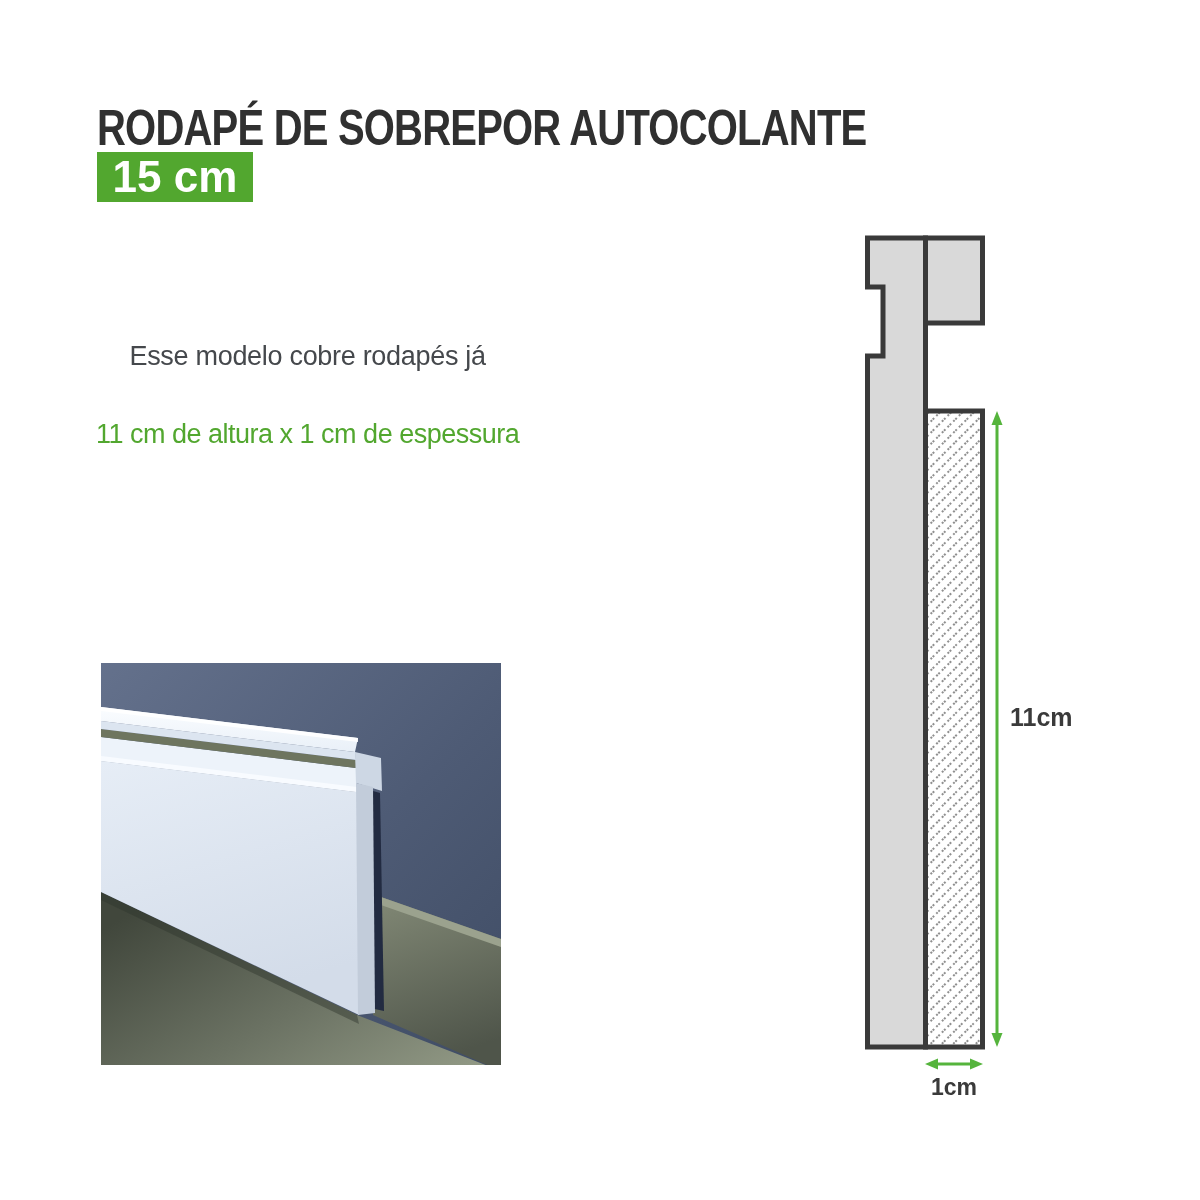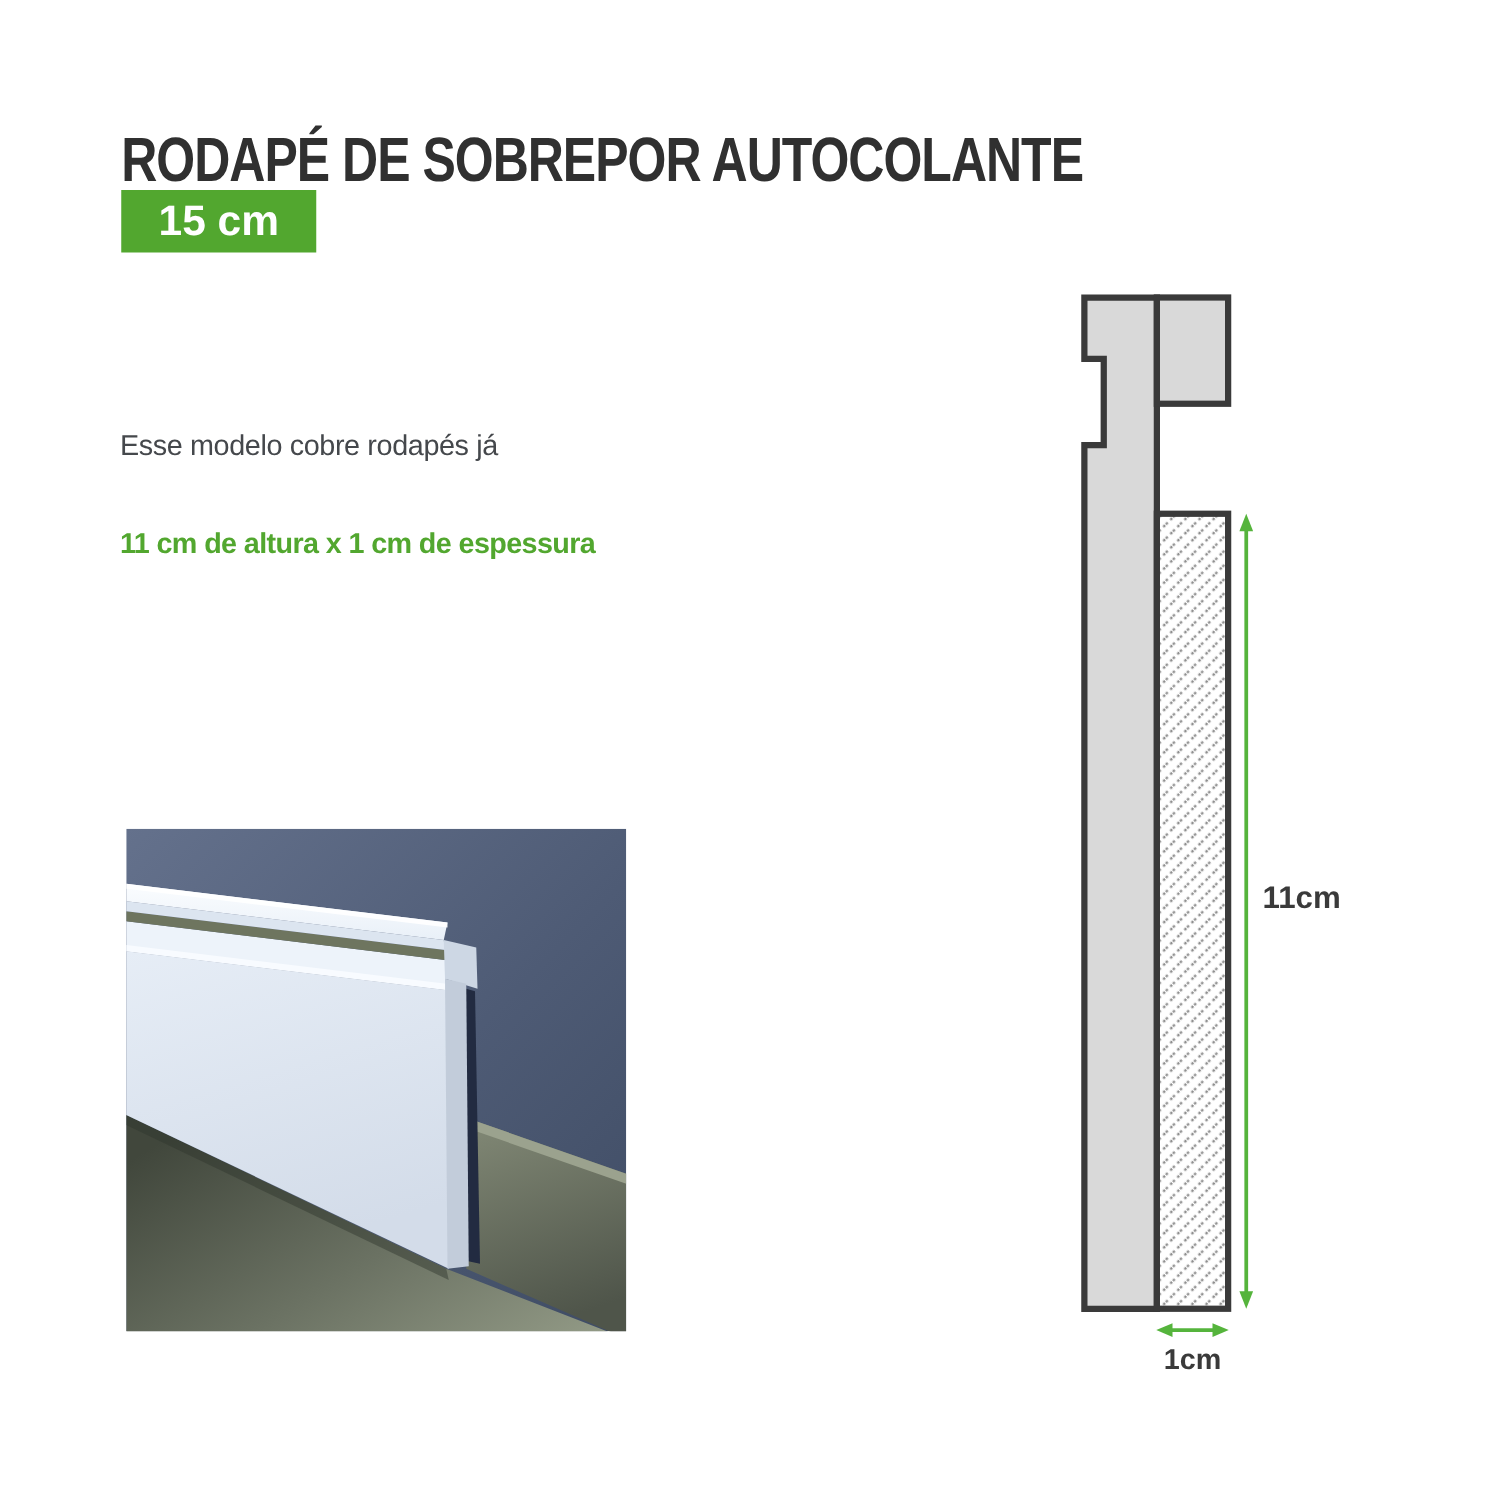--- a/index.html
+++ b/index.html
@@ -16,32 +16,32 @@
     position:absolute;left:97px;top:99px;
     font-size:50px;font-weight:bold;letter-spacing:-1px;
     color:#303030;white-space:nowrap;
     transform:scaleX(.80);transform-origin:left center;
     margin:0;
   }
   .badge{
     position:absolute;left:97px;top:152px;
     width:156px;height:50px;
     background:#52a72f;
-    color:#ffffff;font-size:34px;font-weight:bold;
+    color:#ffffff;font-size:44px;font-weight:bold;
     display:flex;align-items:center;justify-content:center;
     letter-spacing:0px;
   }
   
   .desc{
     position:absolute;left:96px;top:337px;
-    font-size:23px;line-height:39px;letter-spacing:-.3px;
-    color:#45484c;margin:0;
+    font-size:27px;line-height:39px;letter-spacing:-.3px;
+    color:#45484c;margin:0;text-align:center;
   }
   .desc .hl{
-    color:#52a72f;font-weight:bold;letter-spacing:-.5px;
+    color:#52a72f;font-weight:normal;letter-spacing:-.5px;
   }
   
   .photo{
     position:absolute;left:101px;top:663px;
     width:400px;height:402px;display:block;
   }
   
   .diagram{
     position:absolute;left:850px;top:225px;
     width:250px;height:900px;display:block;

